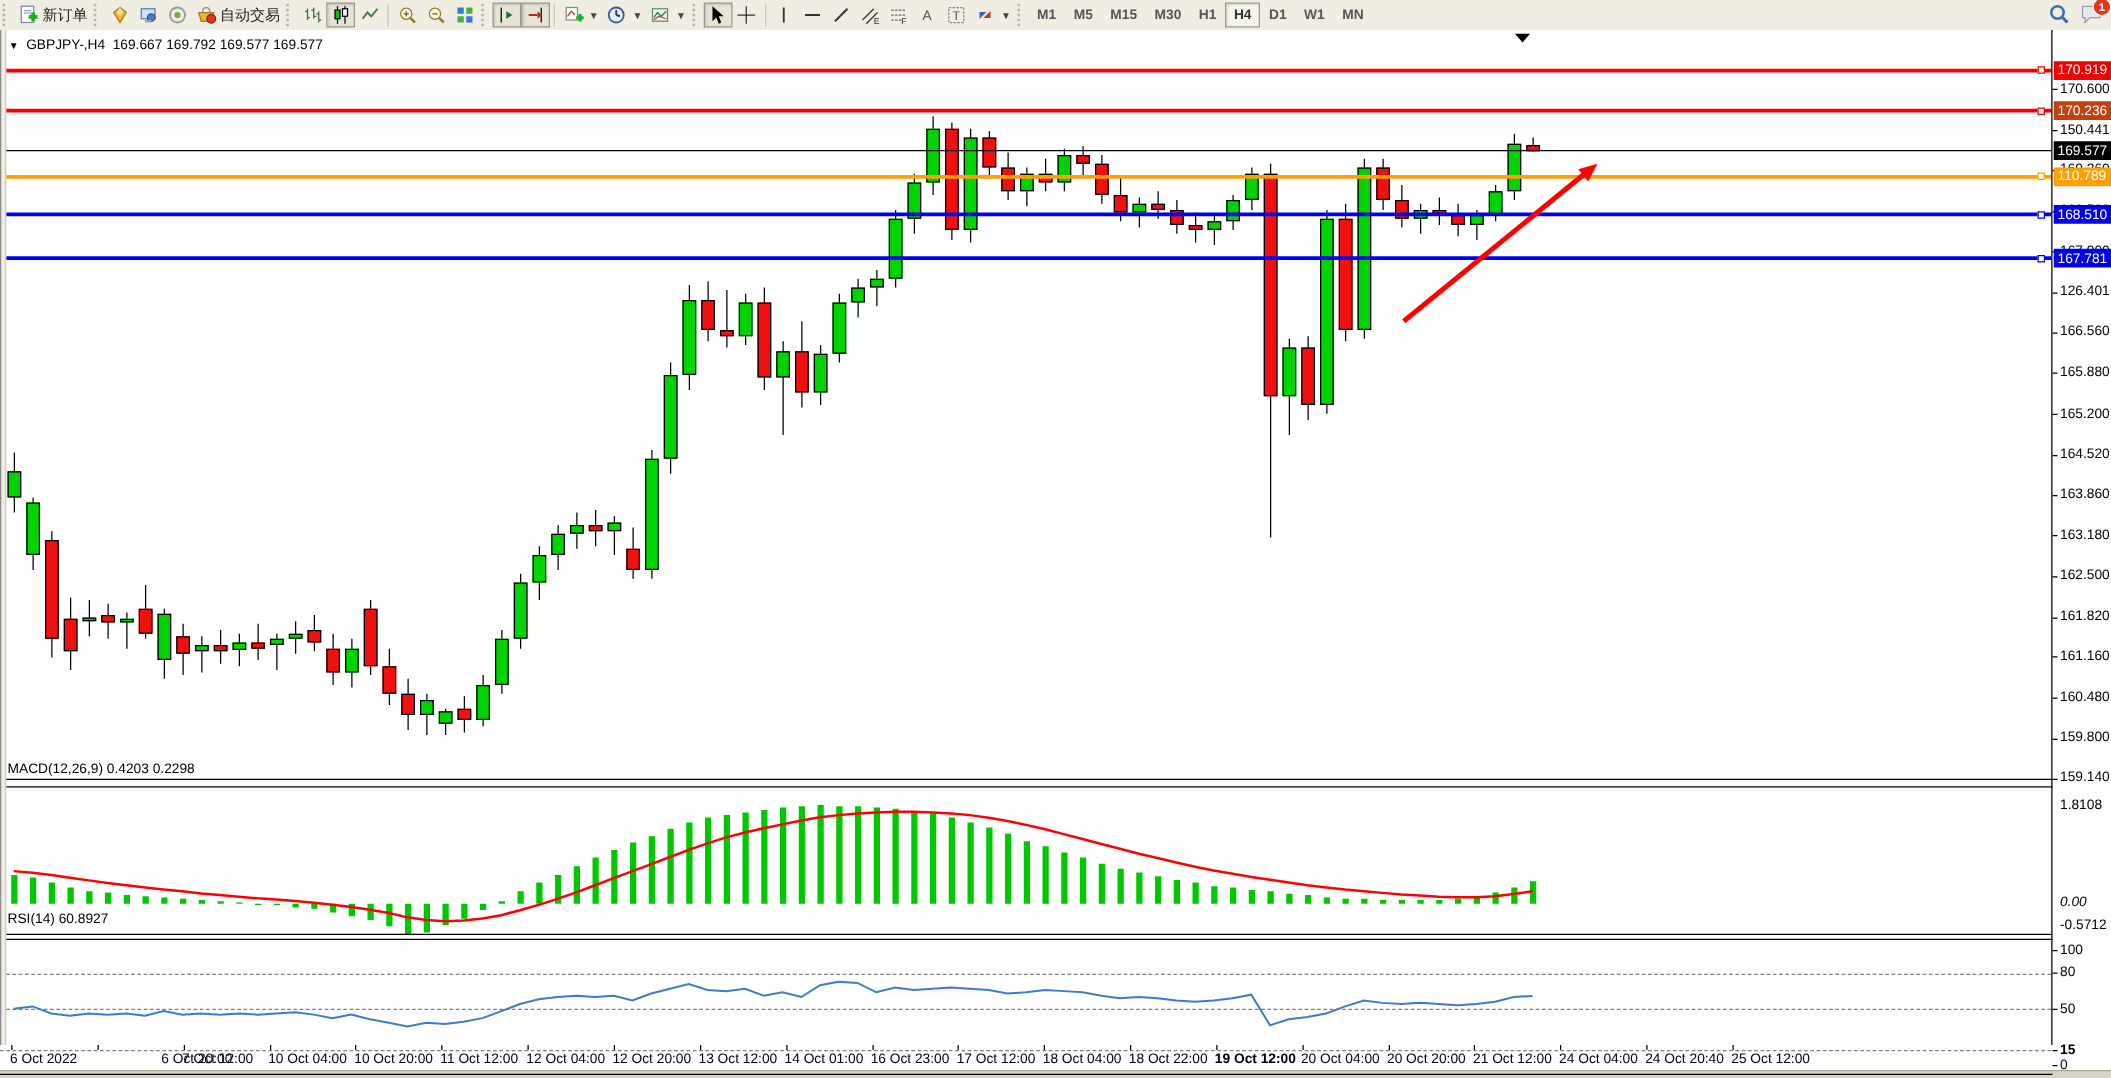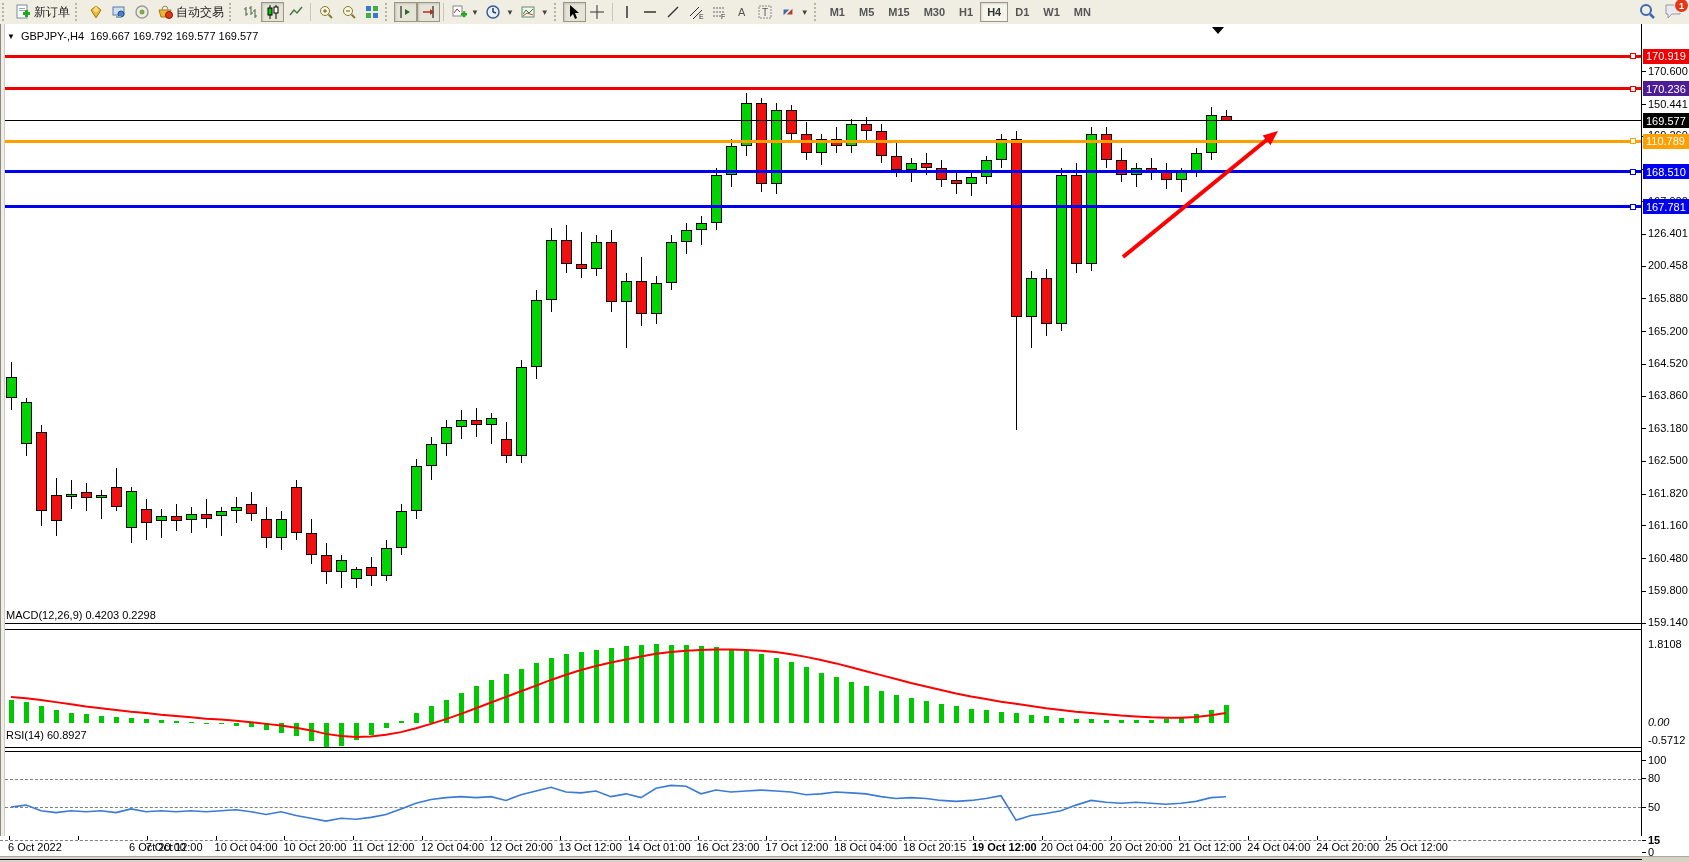--- a/index.html
+++ b/index.html
@@ -499,21 +499,21 @@
     <div class="axis-label" style="top: 73.5519px;">150.441</div>
     <div class="tick-mark" style="top: 111.798px;"></div>
     <div class="axis-label" style="top: 105.298px;">169.260</div>
     <div class="tick-mark" style="top: 144.506px;"></div>
     <div class="axis-label" style="top: 138.006px;">168.580</div>
     <div class="tick-mark" style="top: 177.214px;"></div>
     <div class="axis-label" style="top: 170.714px;">167.900</div>
     <div class="tick-mark" style="top: 209.922px;"></div>
     <div class="axis-label" style="top: 203.422px;">126.401</div>
     <div class="tick-mark" style="top: 241.668px;"></div>
-    <div class="axis-label" style="top: 235.168px;">200.458</div>
+    <div class="axis-label" style="top: 235.168px;">166.560</div>
     <div class="tick-mark" style="top: 274.376px;"></div>
     <div class="axis-label" style="top: 267.876px;">165.880</div>
     <div class="tick-mark" style="top: 307.084px;"></div>
     <div class="axis-label" style="top: 300.584px;">165.200</div>
     <div class="tick-mark" style="top: 339.792px;"></div>
     <div class="axis-label" style="top: 333.292px;">164.520</div>
     <div class="tick-mark" style="top: 371.538px;"></div>
     <div class="axis-label" style="top: 365.038px;">163.860</div>
     <div class="tick-mark" style="top: 404.246px;"></div>
     <div class="axis-label" style="top: 397.746px;">163.180</div>
@@ -527,21 +527,21 @@
     <div class="axis-label" style="top: 527.616px;">160.480</div>
     <div class="tick-mark" style="top: 566.824px;"></div>
     <div class="axis-label" style="top: 560.324px;">159.800</div>
     <div class="tick-mark" style="top: 598.57px;"></div>
     <div class="axis-label" style="top: 592.07px;">159.140</div>
     <div class="hline" style="top: 30.5px; height: 3px; width: 1641px; background: rgb(240, 0, 0);"></div>
     <div class="handle-sq" style="left: 1630px; top: 29px; border: 1px solid rgb(240, 0, 0);"></div>
     <div class="badge" style="top: 24.5px; background: rgb(240, 0, 0);">170.919</div>
     <div class="hline" style="top: 63.3523px; height: 3px; width: 1641px; background: rgb(240, 0, 0);"></div>
     <div class="handle-sq" style="left: 1630px; top: 61.8523px; border: 1px solid rgb(240, 0, 0);"></div>
-    <div class="badge" style="top: 57.3523px; background: #4c1d95;">170.236</div>
+    <div class="badge" style="top: 57.3523px; background: #c2410c;">170.236</div>
     <div class="hline" style="top: 96.0502px; height: 1px; width: 1641px; background: rgb(0, 0, 0);"></div>
     <div class="badge" style="top: 89.0502px; background: rgb(0, 0, 0);">169.577</div>
     <div class="hline" style="top: 115.926px; height: 3px; width: 1641px; background: rgb(255, 160, 0);"></div>
     <div class="handle-sq" style="left: 1630px; top: 114.426px; border: 1px solid rgb(255, 160, 0);"></div>
     <div class="badge" style="top: 109.926px; background: rgb(255, 160, 0);">110.789</div>
     <div class="hline" style="top: 146.373px; height: 3px; width: 1641px; background: rgb(0, 0, 240);"></div>
     <div class="handle-sq" style="left: 1630px; top: 144.873px; border: 1px solid rgb(0, 0, 240);"></div>
     <div class="badge" style="top: 140.373px; background: rgb(0, 0, 240);">168.510</div>
     <div class="hline" style="top: 181.438px; height: 3px; width: 1641px; background: rgb(0, 0, 240);"></div>
     <div class="handle-sq" style="left: 1630px; top: 179.938px; border: 1px solid rgb(0, 0, 240);"></div>
@@ -672,30 +672,30 @@
     <div class="time-label" style="left: 558.8px;">13 Oct 12:00</div>
     <div class="time-tick" style="left: 559.8px;"></div>
     <div class="time-label" style="left: 627.65px;">14 Oct 01:00</div>
     <div class="time-tick" style="left: 628.65px;"></div>
     <div class="time-label" style="left: 696.5px;">16 Oct 23:00</div>
     <div class="time-tick" style="left: 697.5px;"></div>
     <div class="time-label" style="left: 765.35px;">17 Oct 12:00</div>
     <div class="time-tick" style="left: 766.35px;"></div>
     <div class="time-label" style="left: 834.2px;">18 Oct 04:00</div>
     <div class="time-tick" style="left: 835.2px;"></div>
-    <div class="time-label" style="left: 903.05px;">18 Oct 20:15</div>
+    <div class="time-label" style="left: 903.05px;">18 Oct 22:00</div>
     <div class="time-tick" style="left: 904.05px;"></div>
     <div class="time-label" style="left: 971.9px; font-weight: bold;">19 Oct 12:00</div>
     <div class="time-tick" style="left: 972.9px;"></div>
     <div class="time-label" style="left: 1040.75px;">20 Oct 04:00</div>
     <div class="time-tick" style="left: 1041.75px;"></div>
     <div class="time-label" style="left: 1109.6px;">20 Oct 20:00</div>
     <div class="time-tick" style="left: 1110.6px;"></div>
     <div class="time-label" style="left: 1178.45px;">21 Oct 12:00</div>
     <div class="time-tick" style="left: 1179.45px;"></div>
     <div class="time-label" style="left: 1247.3px;">24 Oct 04:00</div>
     <div class="time-tick" style="left: 1248.3px;"></div>
-    <div class="time-label" style="left: 1316.15px;">24 Oct 20:00</div>
+    <div class="time-label" style="left: 1316.15px;">24 Oct 20:40</div>
     <div class="time-tick" style="left: 1317.15px;"></div>
     <div class="time-label" style="left: 1385px;">25 Oct 12:00</div>
     <div class="time-tick" style="left: 1386px;"></div>
   </div>
 <div id="bottom-strip"></div>
 
 </body></html>

